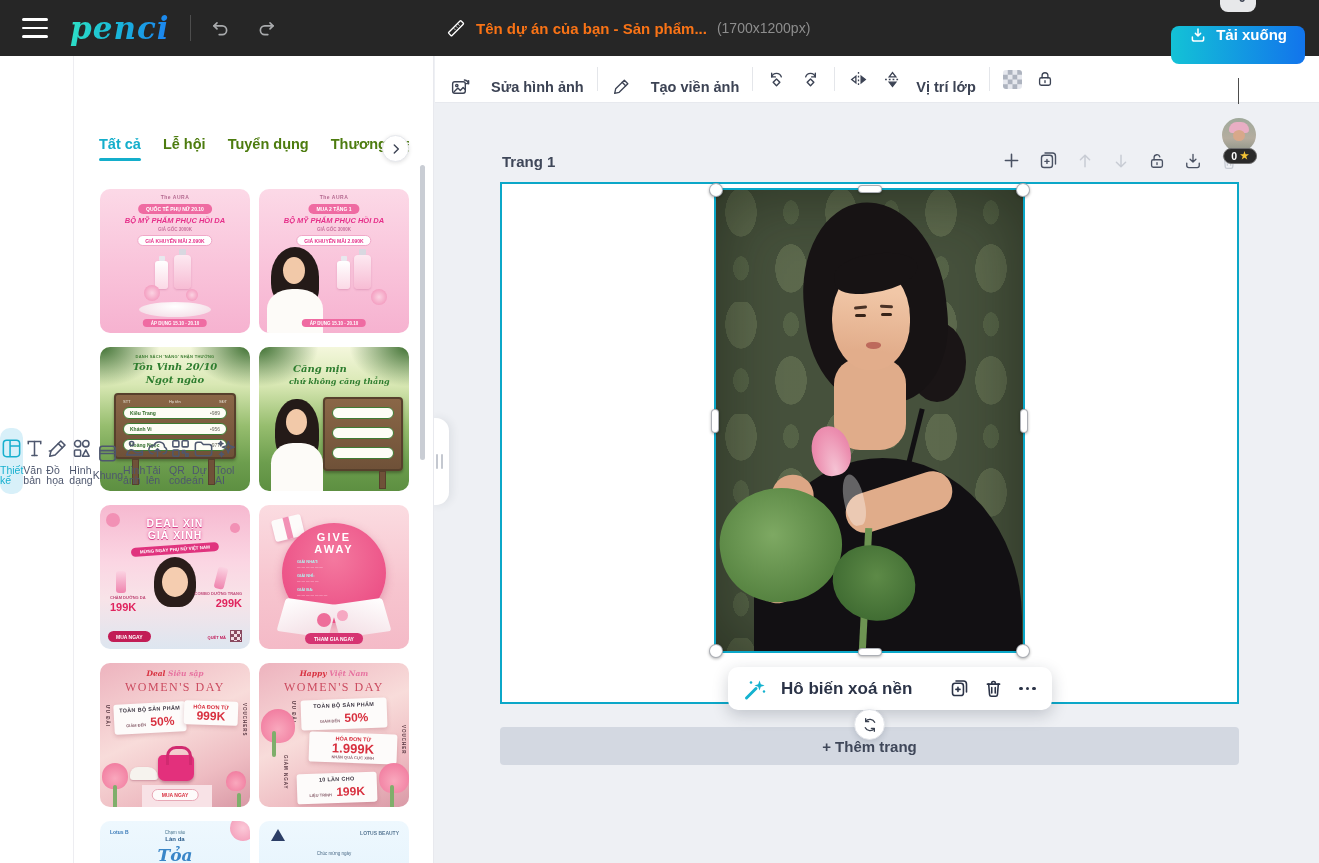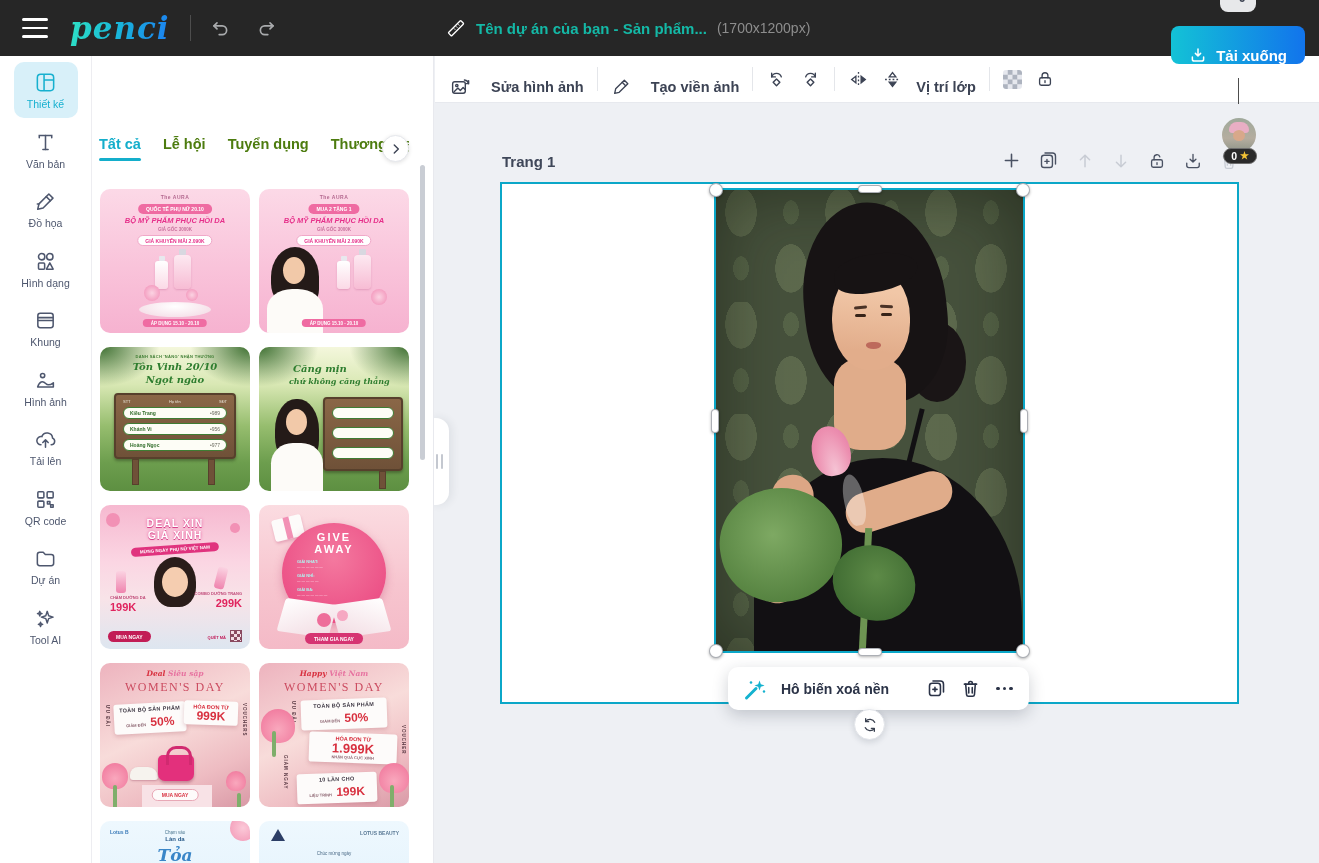--- a/index.html
+++ b/index.html
@@ -9,35 +9,35 @@
   .ic{display:inline-flex;align-items:center;justify-content:center;}
 
   
   .topbar{position:absolute;left:0;top:0;width:1319px;height:56px;background:#262626;display:flex;align-items:center;padding:0 14px;z-index:50;}
   .hamburger{width:26px;height:20px;display:flex;flex-direction:column;justify-content:space-between;margin-left:8px;cursor:pointer;}
   .hamburger span{display:block;height:2.6px;background:#fff;border-radius:2px;}
   .logo{font-size:31px;font-weight:800;font-style:italic;letter-spacing:1px;margin-left:22px;margin-right:20px;background:linear-gradient(100deg,#2fe3c4 0%,#19b9d8 45%,#1c7ff2 100%);-webkit-background-clip:text;background-clip:text;color:transparent;cursor:pointer;font-family:"DejaVu Serif",serif;}
   .tb-sep{width:1px;height:26px;background:#4d4d4d;}
   .tb-btn{width:32px;height:32px;border-radius:6px;display:flex;align-items:center;justify-content:center;color:#a9abad;cursor:pointer;margin-left:14px;}
   .title-group{position:absolute;left:446px;top:0;height:56px;display:flex;align-items:center;gap:10px;}
-  .title{color:#14b8a6;font-size:15px;font-weight:600;}
+  .title{color:#f97316;font-size:15px;font-weight:600;}
   .dims{color:#8d8d8d;font-size:14px;}
   .tb-right{margin-left:auto;display:flex;align-items:center;gap:14px;flex-direction:column;}
   .feedback{display:flex;align-items:center;gap:8px;color:#fff;font-size:15px;font-weight:600;cursor:pointer;margin-right:6px;}
   .sq-btn{width:36px;height:36px;background:#e7e8ea;border-radius:8px;display:flex;align-items:center;justify-content:center;color:#3a4150;cursor:pointer;}
-  .dl-btn{height:38px;padding:0 18px;border-radius:8px;background:linear-gradient(90deg,#13c2d6,#1274ec);display:flex;align-items:flex-end;gap:9px;color:#fff;font-size:15px;font-weight:700;cursor:pointer;border:none;}
+  .dl-btn{height:38px;padding:0 18px;border-radius:8px;background:linear-gradient(90deg,#13c2d6,#1274ec);display:flex;align-items:flex-start;gap:9px;color:#fff;font-size:15px;font-weight:700;cursor:pointer;border:none;}
   .avatar-wrap{position:relative;width:36px;height:46px;margin-left:4px;cursor:pointer;}
   .avatar{width:34px;height:34px;border-radius:50%;background:linear-gradient(180deg,#9fa99b 0%,#b5ad9f 60%,#8e9488 100%);position:relative;overflow:hidden;}
   .avatar:before{content:"";position:absolute;left:7px;top:4px;width:20px;height:11px;background:#e9aec4;border-radius:10px 10px 4px 4px;}
   .avatar:after{content:"";position:absolute;left:11px;top:12px;width:12px;height:11px;background:#d8a88a;border-radius:50%;}
   .credit-badge{position:absolute;left:50%;transform:translateX(-50%);bottom:0;background:#2a2a2a;border:1px solid #6e6e6e;border-radius:9px;padding:0 7px;height:16px;display:flex;align-items:center;gap:3px;color:#fff;font-size:10.5px;font-weight:700;white-space:nowrap;}
   .star{color:#f2c235;font-size:10px;line-height:1;}
 
   
-  .leftnav{position:absolute;left:0;top:56px;width:92px;height:807px;background:#fff;border-right:1px solid #ededf1;display:flex;flex-direction:column;align-items:center;padding-top:6px;z-index:10;}
+  .leftnav{position:absolute;left:0;top:56px;width:74px;height:807px;background:#fff;border-right:1px solid #ededf1;display:flex;flex-direction:row;align-items:center;padding-top:6px;z-index:10;}
   .nav-item{width:64px;border-radius:10px;display:flex;flex-direction:column;align-items:center;gap:5px;padding:9px 0 8px;margin-bottom:4px;color:#4e576e;cursor:pointer;}
   .nav-item .nav-lb{font-size:10.5px;line-height:1;}
   .nav-item.active{background:#d8f0f9;color:#17b0cf;}
 
   
   .panel{position:absolute;left:74px;top:56px;width:360px;height:807px;background:#fff;border-right:1px solid #e8e9ee;overflow:hidden;z-index:9;}
   .search-row{position:absolute;left:25px;top:24px;display:flex;gap:9px;}
   .search-box{width:222px;height:40px;border:1px solid #d9dde3;border-radius:11px;display:flex;align-items:center;padding:0 10px;gap:7px;color:#8b93a1;background:#fff;}
   .search-box input{border:none;outline:none;flex:1;min-width:0;font-size:14px;font-family:"Liberation Sans",sans-serif;color:#3f4759;background:transparent;}
   .search-box input::placeholder{color:#9aa1ad;}
@@ -194,21 +194,21 @@
   .ph-bud{left:96px;top:236px;width:38px;height:50px;background:radial-gradient(at 50% 90%,#f5c3d4,#ec8fb0 65%,#e47ba4);border-radius:50% 50% 44% 44%;transform:rotate(-14deg);}
   .ph-lotus{left:118px;top:276px;width:64px;height:72px;background:radial-gradient(at 50% 88%,#f7cdd d,#f7cddd 0%,#ef9cba 55%,#e87fa8);border-radius:50% 50% 42% 42%;}
   .ph-lotus:before{content:"";position:absolute;left:10px;top:8px;width:20px;height:52px;background:rgba(255,255,255,.35);border-radius:50% 50% 40% 40%;transform:rotate(-12deg);}
   .sel-border{position:absolute;inset:-2px;border:2px solid #0ba7c8;pointer-events:none;}
   .handle{position:absolute;background:#fff;border:1px solid rgba(70,78,90,.45);box-shadow:0 1px 3px rgba(0,0,0,.3);z-index:4;}
   .h-c{width:14px;height:14px;border-radius:50%;}
   .h-h{width:24px;height:8px;border-radius:4px;}
   .h-v{width:8px;height:24px;border-radius:4px;}
 
   .float-bar{position:absolute;left:293px;top:611px;height:43px;background:#fff;border-radius:10px;box-shadow:0 5px 16px rgba(30,40,60,.22);display:flex;align-items:center;padding:0 14px;gap:13px;z-index:6;}
-  .fb-label{font-size:14px;font-weight:700;color:#2b3347;white-space:nowrap;margin-right:24px;}
+  .fb-label{font-size:17px;font-weight:700;color:#2b3347;white-space:nowrap;margin-right:24px;}
   .fb-ic{color:#2b3347;cursor:pointer;display:flex;}
   .dots{display:flex;gap:3px;cursor:pointer;padding:4px 2px;}
   .dots i{width:3.5px;height:3.5px;border-radius:50%;background:#2b3347;display:block;}
 
   .refresh-btn{position:absolute;left:419px;top:653px;width:31px;height:31px;border-radius:50%;background:#fff;border:1px solid #e3e5ea;box-shadow:0 2px 6px rgba(30,40,60,.15);display:flex;align-items:center;justify-content:center;color:#3a4150;cursor:pointer;z-index:7;}
   .add-page{position:absolute;left:65px;top:671px;width:739px;height:38px;background:#d3d8e1;border-radius:4px;display:flex;align-items:center;justify-content:center;font-size:15px;font-weight:600;color:#3f4759;cursor:pointer;}
 
   
   .statusbar{position:absolute;left:0;top:772px;width:884px;height:35px;background:#fbfcfe;border-top:1px solid #e7e9ee;display:flex;align-items:center;}
   .sb-pages{margin-left:448px;font-size:15.5px;font-weight:700;color:#3f4759;white-space:nowrap;}
@@ -757,14 +757,17 @@
 
   <div class="refresh-btn">
     <svg width="16" height="16" viewBox="0 0 24 24" fill="none" stroke="currentColor" stroke-width="2" stroke-linecap="round" stroke-linejoin="round">
         <path d="M19 8 a8 8 0 0 0-13.5-1.5"></path>
         <path d="M5.5 2.5 v4.5 H10"></path>
         <path d="M5 16 a8 8 0 0 0 13.5 1.5"></path>
         <path d="M18.5 21.5 V17 H14"></path>
       </svg>
   </div>
 
+  <div class="add-page">
+      <span>+ Thêm trang</span>
+    </div>
 
 </main>
 
 </body></html>

